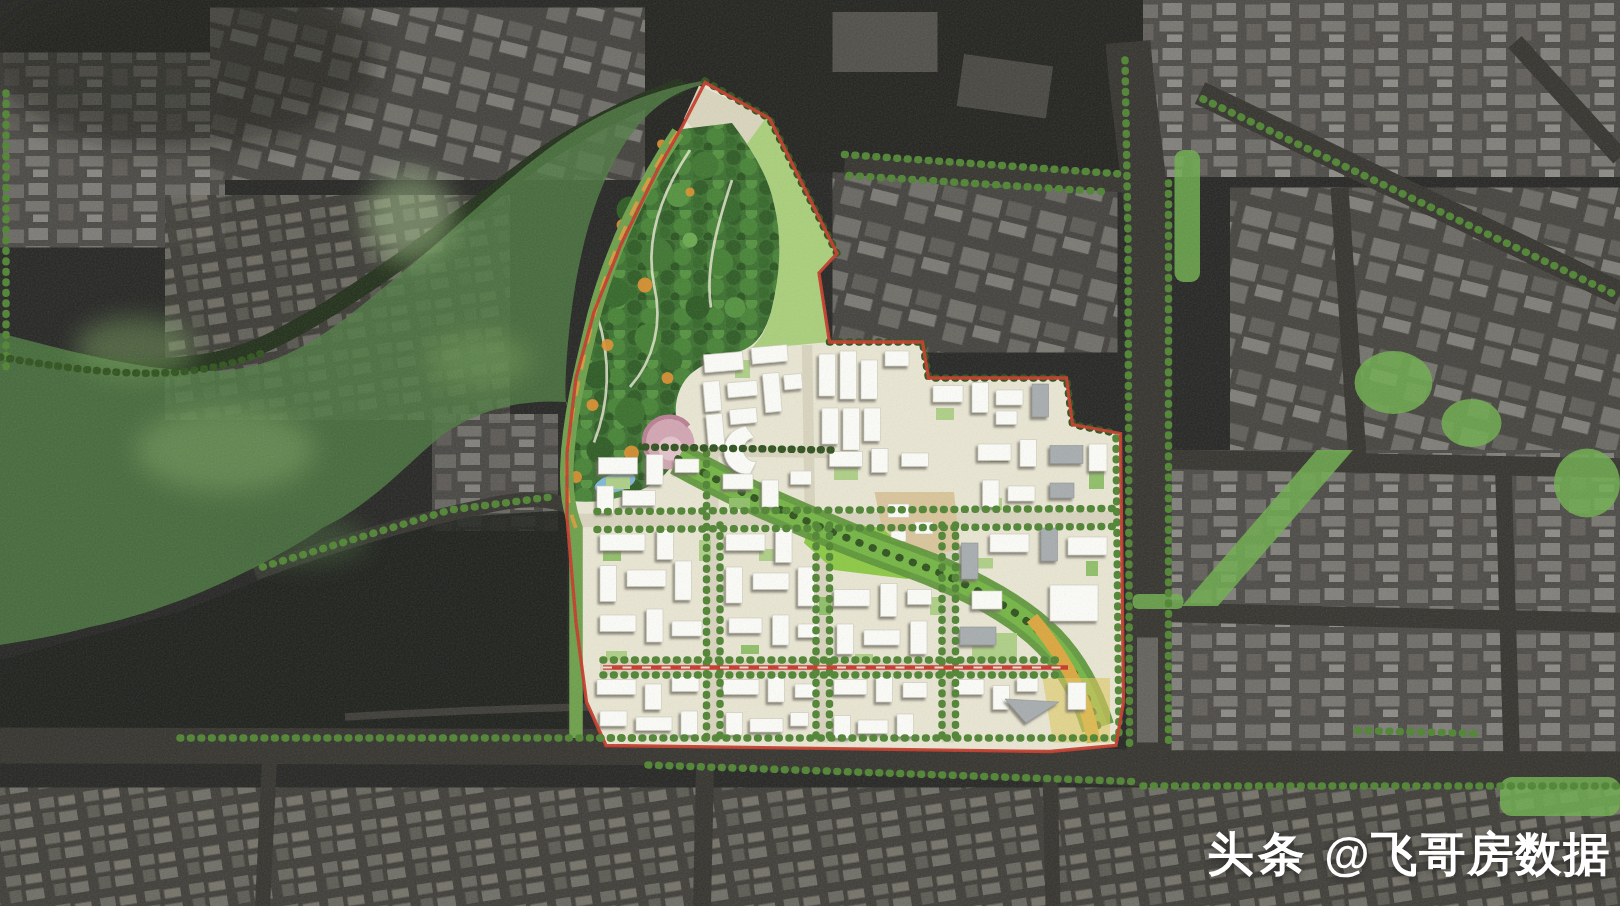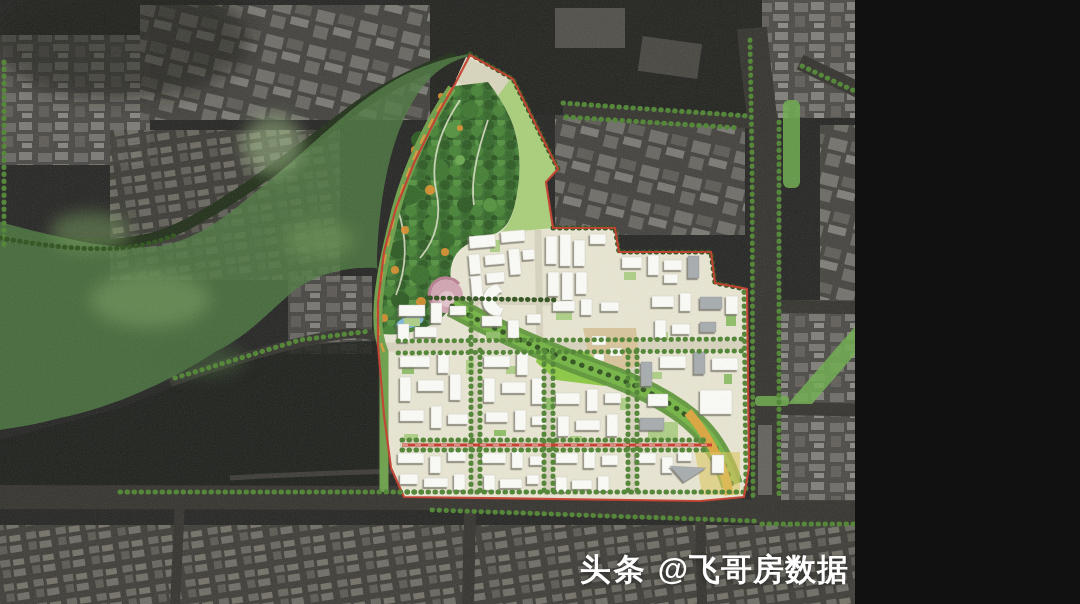--- a/index.html
+++ b/index.html
@@ -1,17 +1,17 @@
 <!DOCTYPE html>
 <html><head>
 <meta charset="utf-8">
 <style>
   html,body{margin:0;padding:0;background:#111;}
   .stage{
-    position:relative;width:855px;height:604px;overflow:hidden;
+    position:relative;width:1080px;height:604px;overflow:hidden;
     background:#7f1d1d;font-family:"Liberation Sans","DejaVu Sans",sans-serif;
   }
   .stage svg{position:absolute;left:0;top:0;display:block;}
   
   .road{fill:none;stroke:#35342f;}
   .proad{fill:none;stroke:#d8d4be;}
   .tdot{fill:none;stroke:#4f8432;stroke-width:5;stroke-linecap:round;stroke-dasharray:0.5 6.5;}
   .tdotd{fill:none;stroke:#2f521d;stroke-width:5;stroke-linecap:round;stroke-dasharray:0.5 6;}
   .tband{fill:none;stroke:#22301a;stroke-linecap:round;}
   .bw{fill:#fcfcf8;stroke:#c9c7b8;stroke-width:0.4;}

